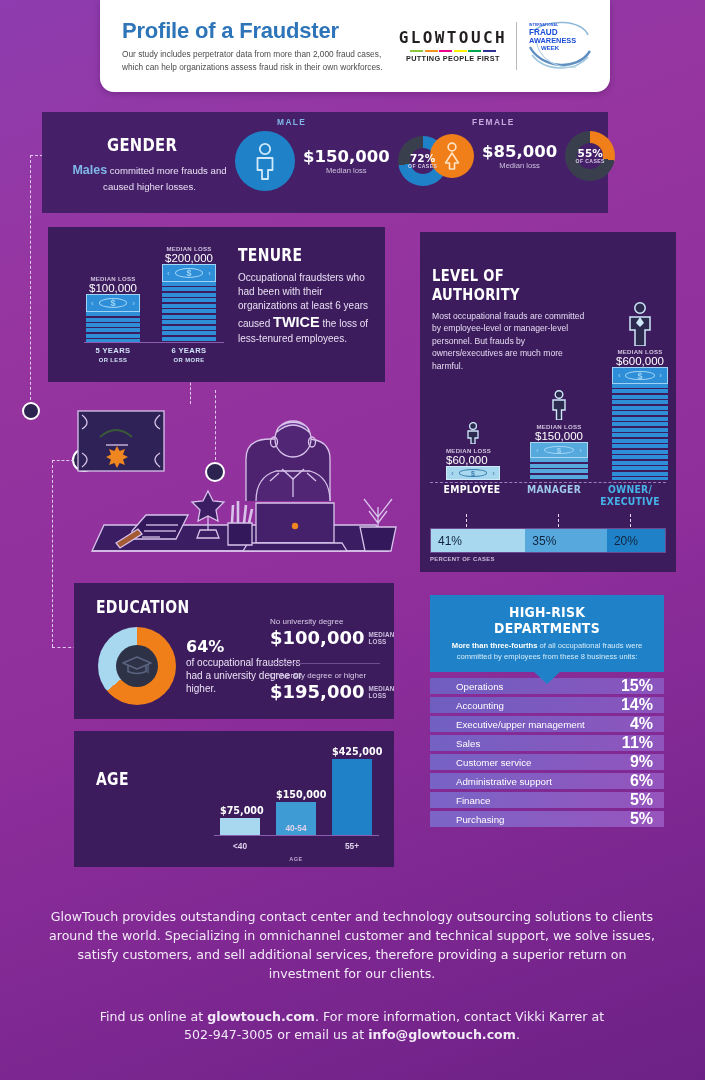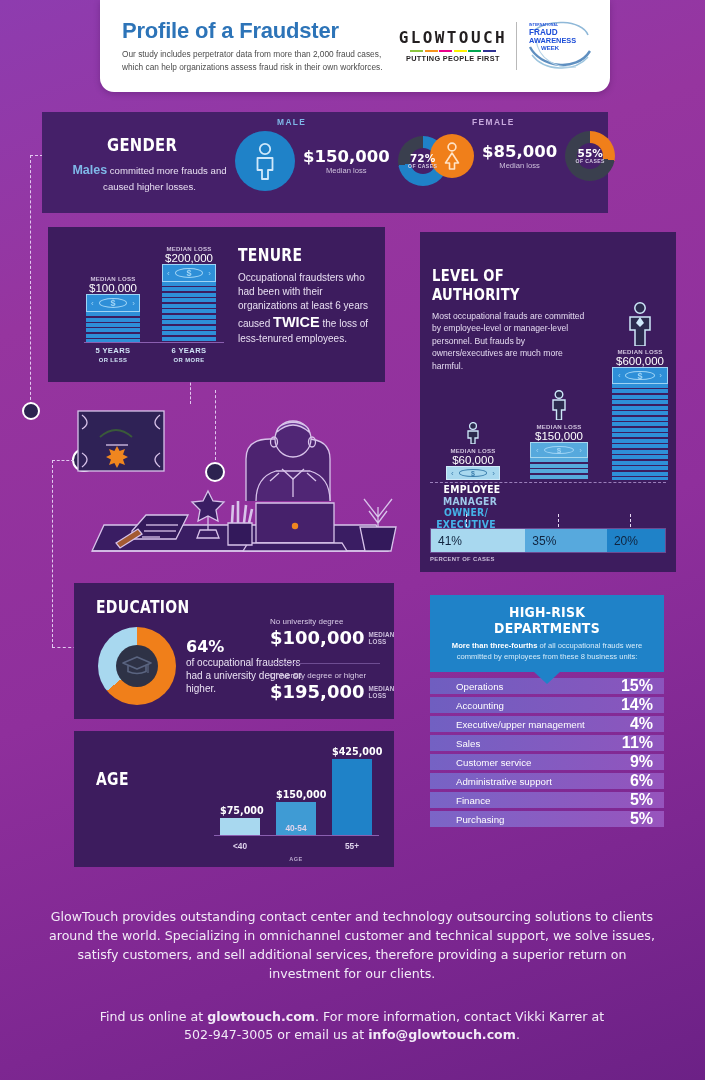--- a/index.html
+++ b/index.html
@@ -361,21 +361,21 @@
     <div class="auth-body" style="margin-top:6px;">Most occupational frauds are committed by employee-level or manager-level personnel. But frauds by owners/executives are much more harmful.</div>
   </div>
 
   <div style="position:absolute; left:10px; top:18px; width:236px; height:230px;">
 
     <div style="position:absolute; left:16px; bottom:0; width:54px;">
       <svg width="16" height="22" viewBox="0 0 16 22" style="display:block;margin:0 auto 3px;">
         <circle cx="8" cy="4" r="3.4" fill="#2c2a4e" stroke="#cfe8fa" stroke-width="1.3"></circle>
         <path d="M3 9 h10 v7 h-3 v6 h-4 v-6 h-3 z" fill="#2c2a4e" stroke="#cfe8fa" stroke-width="1.3"></path>
       </svg>
-      <div style="text-align:center;">
+      <div style="">
         <div class="ml-cap">MEDIAN LOSS</div>
         <div class="ml-val">$60,000</div>
       </div>
       <div class="bill" style="height:14px; background:#a8d8ef; border-color:#cfeaf8;">
         <span class="tick" style="left:4px;color:#3c7fae;">‹</span>
         <div class="oval" style="border-color:#3c7fae;color:#3c7fae;font-size:7px;">$</div>
         <span class="tick" style="right:4px;color:#3c7fae;">›</span>
       </div>
     </div>
 
@@ -409,21 +409,21 @@
       <div class="bill" style="height:17px;">
         <span class="tick" style="left:5px;">‹</span>
           <div class="oval">$</div>
           <span class="tick" style="right:5px;">›</span>
       </div>
       <div class="cash-stack" style="height:96px;"></div>
     </div>
     <div style="position:absolute; left:0; bottom:-3px; width:236px; border-top:1.3px dashed #9a7fbb;"></div>
   </div>
 
-  <div style="position:absolute; left:10px; top:252px; width:236px; display:flex;flex-direction:column;">
+  <div style="position:absolute; left:10px; top:252px; width:236px; display:flex;">
     <div class="auth-cat" style="width:84px; color:#ffffff;">EMPLOYEE</div>
     <div class="auth-cat" style="width:80px; color:#9fc9ea;">MANAGER</div>
     <div class="auth-cat" style="width:72px; color:#45b3e8;">
       <div>OWNER/</div>
       <div>EXECUTIVE</div>
     </div>
   </div>
 
   <div class="vdash" style="position:absolute; left:46px; top:282px; height:13px;"></div>
   <div class="vdash" style="position:absolute; left:138px; top:282px; height:13px;"></div>

